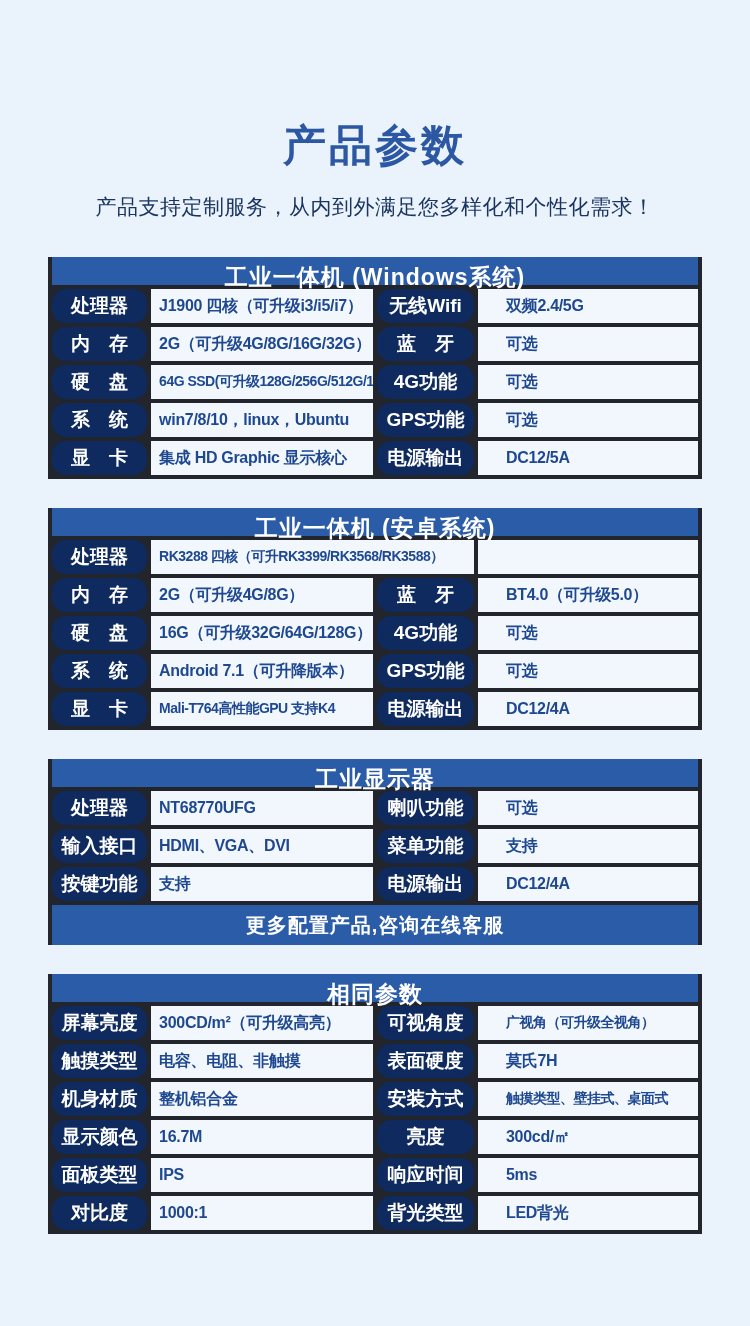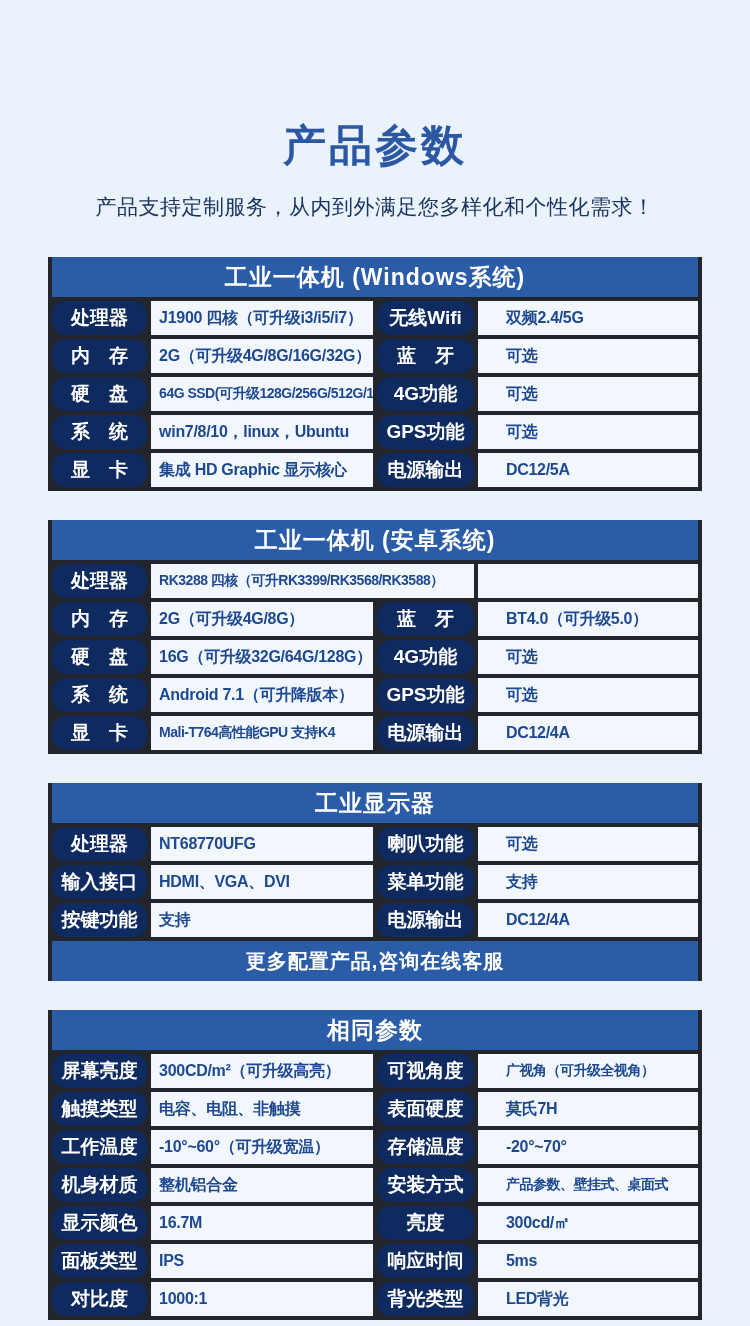--- a/index.html
+++ b/index.html
@@ -36,21 +36,21 @@
   }
   .spec-table + .spec-table { margin-top: 29px; }
   .spec-header {
     margin: 4px 4px 0;
     background: var(--header-blue, #2B5CA7);
     color: #FFFFFF;
     font-size: 23px;
     font-weight: bold;
     text-align: center;
     line-height: 40px;
-    height: 40px;
+    height: 28px;
     letter-spacing: 1px;
   }
   table.spec-grid {
     width: 100%;
     table-layout: fixed;
     border-collapse: separate;
     border-spacing: 4px;
   }
   td { height: 34px; vertical-align: middle; overflow: hidden; white-space: nowrap; }
   td.label {
@@ -226,30 +226,24 @@
           <td class="label">可视角度</td>
           <td class="value small">广视角（可升级全视角）</td>
         </tr>
         <tr>
           <td class="label">触摸类型</td>
           <td class="value">电容、电阻、非触摸</td>
           <td class="label">表面硬度</td>
           <td class="value">莫氏7H</td>
         </tr>
         <tr>
-          <td class="label">工作温度</td>
-          <td class="value">-10°~60°（可升级宽温）</td>
-          <td class="label">存储温度</td>
-          <td class="value">-20°~70°</td>
-        </tr>
-        <tr>
           <td class="label">机身材质</td>
           <td class="value">整机铝合金</td>
           <td class="label">安装方式</td>
-          <td class="value small">产品参数、壁挂式、桌面式</td>
+          <td class="value small">触摸类型、壁挂式、桌面式</td>
         </tr>
         <tr>
           <td class="label">显示颜色</td>
           <td class="value">16.7M</td>
           <td class="label">亮度</td>
           <td class="value">300cd/㎡</td>
         </tr>
         <tr>
           <td class="label">面板类型</td>
           <td class="value">IPS</td>

